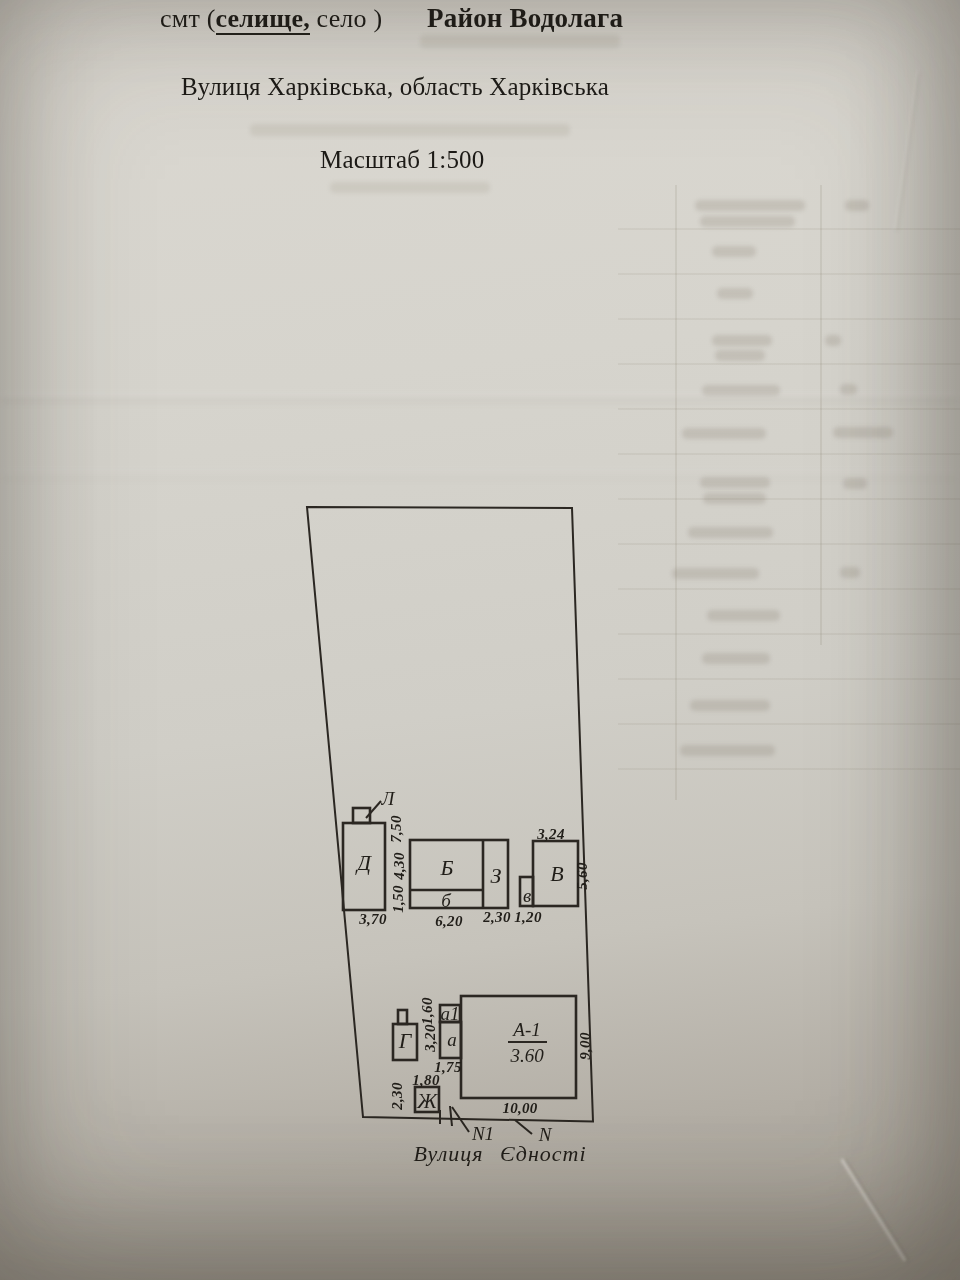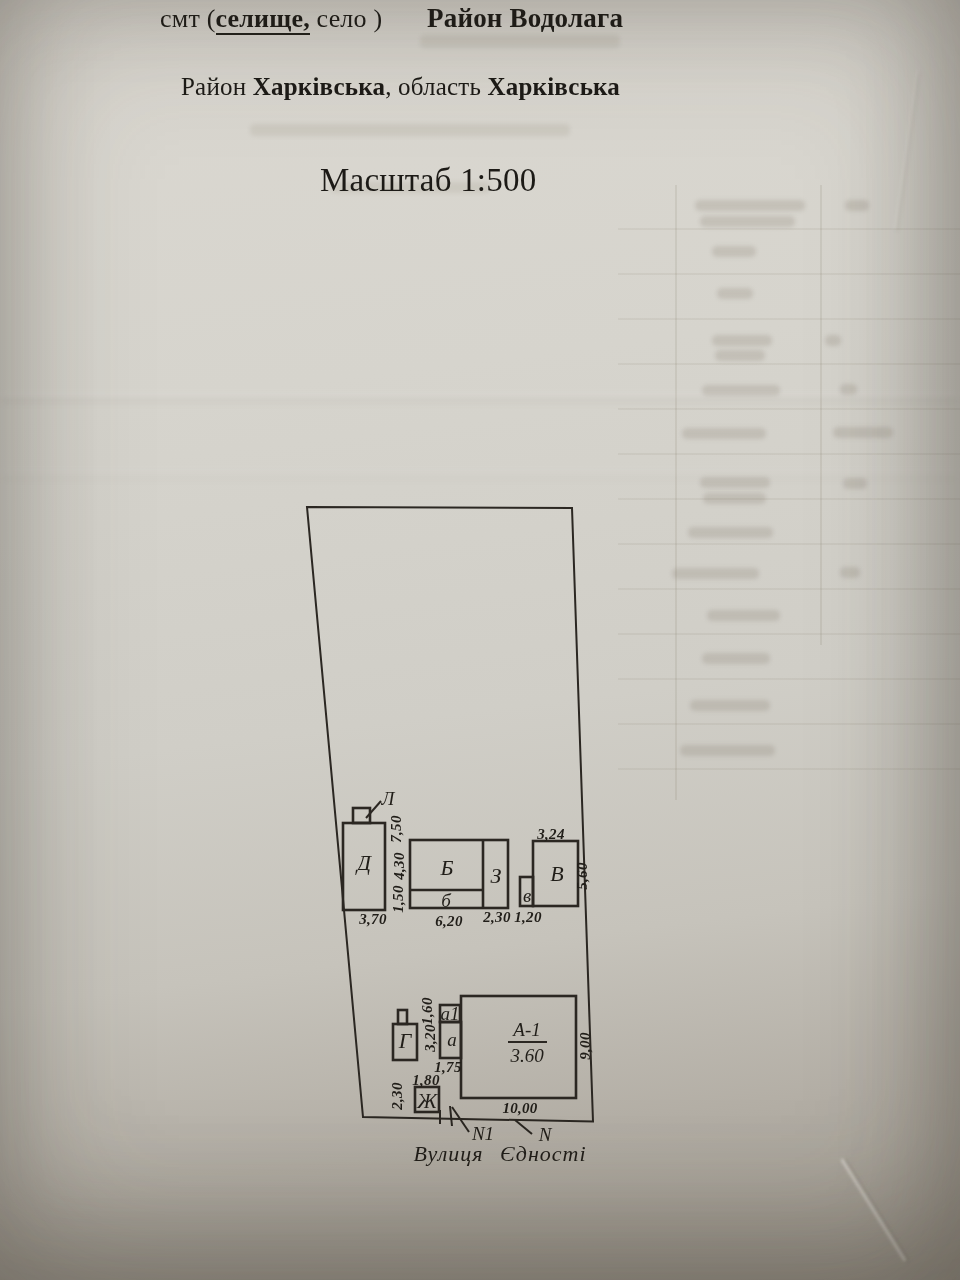--- a/index.html
+++ b/index.html
@@ -20,23 +20,23 @@
   .ghost-rows{position:absolute;left:618px;top:185px;width:342px;height:620px;pointer-events:none;opacity:.85;
     background:repeating-linear-gradient(180deg,transparent 0px,transparent 43px,rgba(128,120,102,.12) 43px,rgba(128,120,102,.12) 45px);}
   .ghost-vline{position:absolute;width:2px;background:rgba(128,120,102,.14);pointer-events:none;}
   .ghost{position:absolute;height:11px;border-radius:5px;background:rgba(120,112,94,.20);filter:blur(2px);pointer-events:none;}
   .ghost.lite{background:rgba(120,112,94,.12);}
   
   .hdr{position:absolute;white-space:nowrap;letter-spacing:.2px;text-align:center;}
   .h1a{left:160px;top:4px;font-size:26px;}
   .h1b{left:427px;top:3px;font-size:27px;font-weight:bold;}
   .h2{left:181px;top:73px;font-size:25px;}
-  .h3{left:320px;top:162px;font-size:33px;}
+  .h3{left:320px;top:146px;font-size:25px;}
   .u{font-weight:bold;border-bottom:2.5px solid #211e19;padding-bottom:0px;}
-  .b{font-weight:bold;}
+  .b{font-weight:normal;}
   
   svg.plan{position:absolute;left:0;top:0;z-index:5;}
   svg.plan .ln{stroke:#2b2722;fill:none;}
   svg.plan .bnd{stroke-width:2;}
   svg.plan .bld{stroke-width:2.6;}
   svg.plan text{font-family:"Liberation Serif",serif;font-style:italic;fill:#211e19;text-anchor:middle;}
   .lab{font-size:22px;}
   .lab-sm{font-size:19px;}
   .dim{font-size:15px;font-weight:bold;letter-spacing:.3px;}
   .frac{font-size:19px;}
@@ -70,21 +70,21 @@
 <div class="ghost" style="left:688px;top:527px;width:85px;"></div>
 <div class="ghost" style="left:672px;top:568px;width:87px;"></div>
 <div class="ghost" style="left:840px;top:567px;width:20px;"></div>
 <div class="ghost" style="left:707px;top:610px;width:73px;"></div>
 <div class="ghost" style="left:702px;top:653px;width:68px;"></div>
 <div class="ghost" style="left:690px;top:700px;width:80px;"></div>
 <div class="ghost" style="left:680px;top:745px;width:95px;"></div>
 
 <div class="hdr h1a"><span>смт (</span><span class="u">селище,</span><span> село )</span></div>
 <div class="hdr h1b">Район Водолага</div>
-<div class="hdr h2"><span>Район </span><span class="b">Харківська</span><span>, область </span><span class="b">Харківська</span></div>
+<div class="hdr h2"><span>Вулиця </span><span class="b">Харківська</span><span>, область </span><span class="b">Харківська</span></div>
 <div class="hdr h3">Масштаб 1:500</div>
 
 <svg class="plan" width="960" height="1280" viewBox="0 0 960 1280">
 
   <path class="ln bnd" d="M307,507 L572,508 L593,1121.5 L363,1117 Z"></path>
 
   <rect class="ln bld" x="343" y="823" width="42" height="87"></rect>
   <rect class="ln bld" x="353" y="808" width="17" height="15"></rect>
   <line class="ln bnd" x1="381" y1="801" x2="366" y2="818"></line>
   <rect class="ln bld" x="410" y="840" width="98" height="68"></rect>

